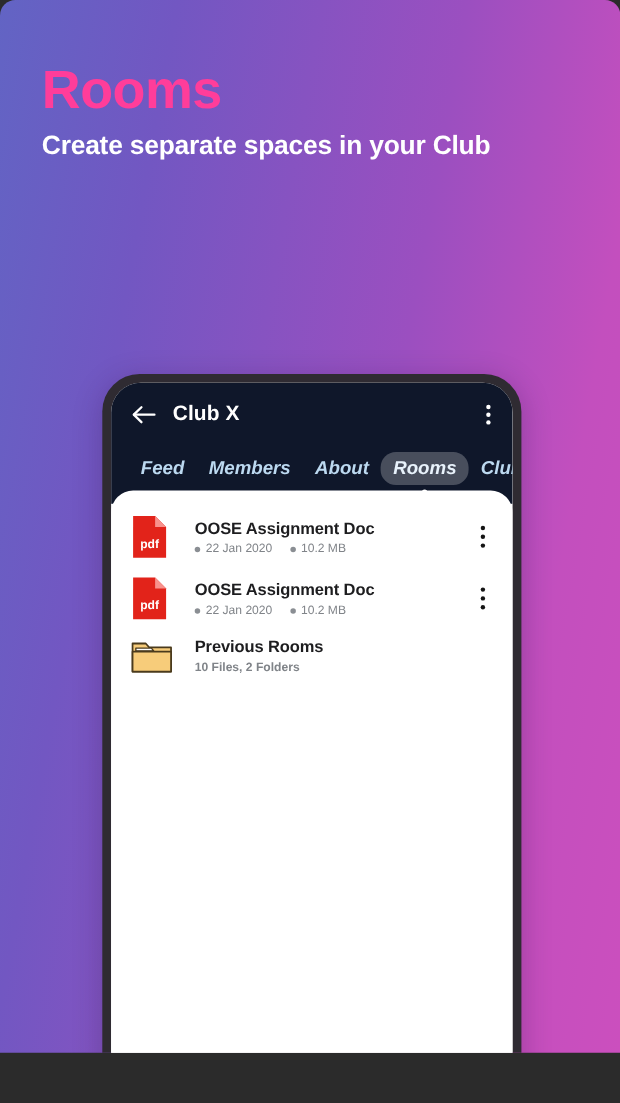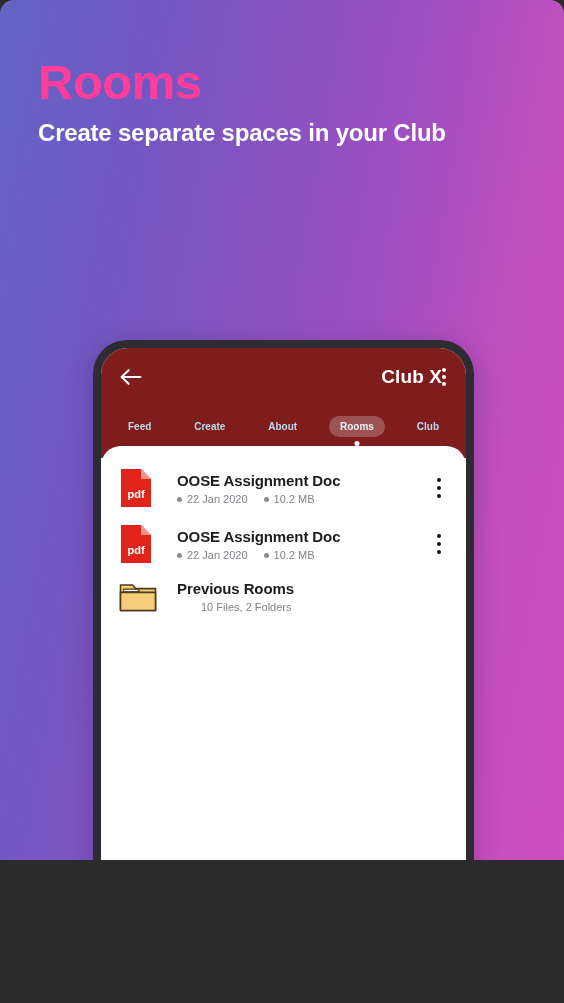--- a/index.html
+++ b/index.html
@@ -12,21 +12,21 @@
     height: 1003px;
     overflow: hidden;
     font-family: "Liberation Sans", sans-serif;
     -webkit-font-smoothing: antialiased;
   }
 
   
   #promo-canvas {
     position: relative;
     width: 564px;
-    height: 860px;
+    height: 957px;
     background: linear-gradient(100deg, #6264C4 0%, #7257C2 22%, #9B4FC0 58%, #C34FBE 82%, #CB4FBE 100%);
     border-radius: 14px 14px 0 0;
     overflow: hidden;
   }
 
   
   #headline-block {
     position: absolute;
     left: 38px;
     top: 56px;
@@ -68,24 +68,23 @@
     right: 8px;
     bottom: 0;
     background: #FFFFFF;
     border-radius: 27px 27px 0 0;
     overflow: hidden;
   }
 
   
   #app-bar {
     position: relative;
-    background: #7f1d1d;
+    background: #0f172a;
     height: 110px;
     width: 100%;
-    text-align: right;
   }
   #app-bar-top {
     display: flex;
     align-items: center;
     height: 58px;
     padding: 0 16px 0 18px;
   }
   .back-arrow-icon {
     width: 24px;
     height: 20px;
@@ -123,26 +122,27 @@
     position: relative;
     display: flex;
     align-items: center;
     justify-content: space-between;
     padding: 0 16px;
     height: 40px;
   }
   .tab-item {
     position: relative;
     color: #BCD9F0;
-    font-size: 10px;
+    font-size: 17px;
     font-weight: 600;
     padding: 5px 11px;
     border-radius: 14px;
     white-space: nowrap;
     cursor: pointer;
+    font-style: italic;
   }
   .tab-item.is-active {
     background: rgba(255,255,255,0.24);
     color: #E8F2FB;
   }
   #tab-indicator-dot {
     position: absolute;
     left: 50%;
     transform: translateX(-50%);
     bottom: -9px;
@@ -207,22 +207,21 @@
     height: 5px;
     border-radius: 50%;
     background: #8A8E93;
     margin-right: 5px;
     flex: 0 0 auto;
   }
   .item-subtitle {
     margin-top: 2px;
     color: #808489;
     font-size: 11px;
-    font-weight: 400;
-    margin-left: 24px;
+    font-weight: 700;
   }
   .row-overflow {
     flex: 0 0 auto;
     width: 26px;
     height: 34px;
     display: flex;
     flex-direction: column;
     align-items: center;
     justify-content: center;
     gap: 4px;
@@ -262,21 +261,21 @@
             <span></span>
             <span></span>
           </div>
         </div>
 
         <div id="tab-row">
           <div class="tab-item">
             <span>Feed</span>
           </div>
           <div class="tab-item">
-            <span>Create</span>
+            <span>Members</span>
           </div>
           <div class="tab-item">
             <span>About</span>
           </div>
           <div class="tab-item is-active">
             <span>Rooms</span>
             <span id="tab-indicator-dot"></span>
           </div>
           <div class="tab-item">
             <span>Club</span>

